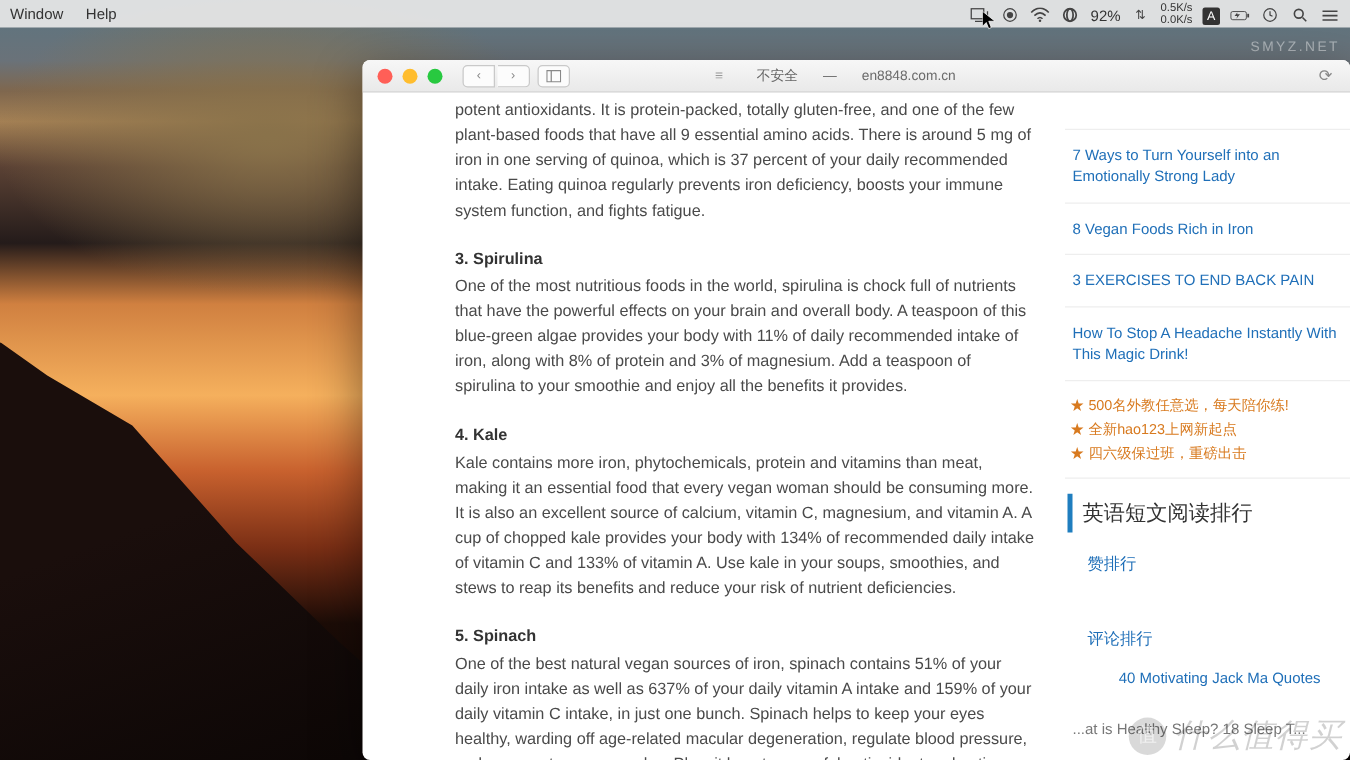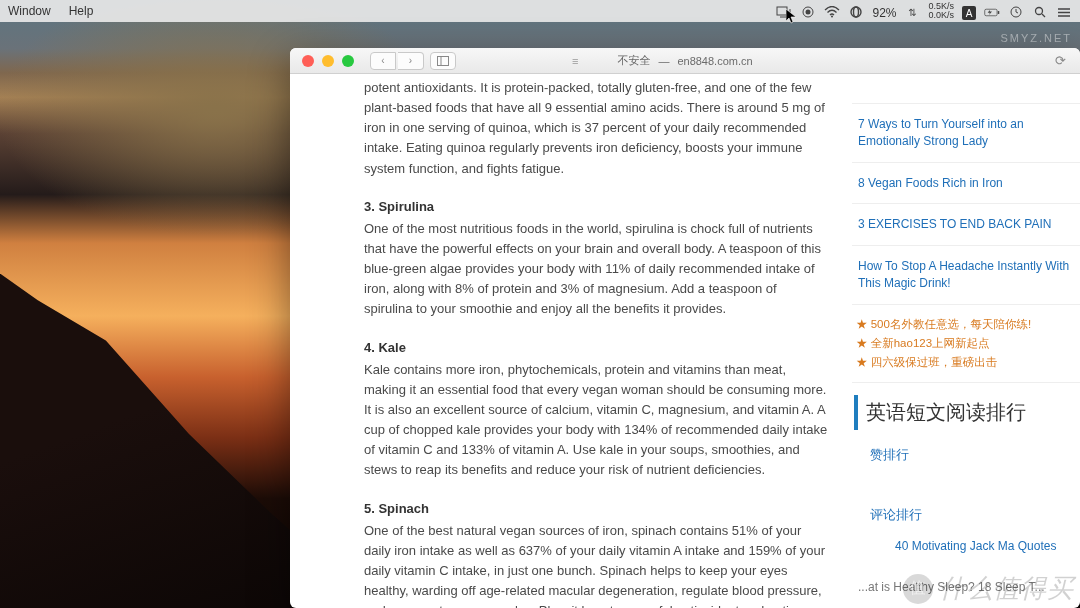--- a/index.html
+++ b/index.html
@@ -57,41 +57,41 @@
   }
   .traffic { display:flex; gap:8px; padding-left:12px; }
   .dot { width:12px;height:12px;border-radius:50%; }
   .dot.r{background:#ff5f57;} .dot.y{background:#ffbd2e;} .dot.g{background:#28c940;}
   .toolbtns { display:flex; gap:2px; margin-left:16px; }
   .tbtn { width:26px;height:18px;border:1px solid #c9c9c9;border-radius:4px;background:#fcfcfc;font-size:10px;display:flex;align-items:center;justify-content:center;color:#888; }
   .tbtn + .tbtn.joined { border-left:none; border-radius:0 4px 4px 0; }
   .tbtn.first { border-radius:4px 0 0 4px; }
   .addr {
     position:absolute; left:50%; transform:translateX(-50%);
-    font-size:11px; color:#6b6b6b; display:flex; align-items:center; gap:8px;
+    font-size:11px; color:#6b6b6b; display:flex; align-items:center; gap:20px;
   }
   .addr .insecure { color:#666; }
   .reload { position:absolute; right:14px; font-size:13px; color:#888; }
   .mini-icon { position:absolute; left:282px; font-size:11px; color:#999; }
 
   .content { flex:1; display:flex; overflow:hidden; }
   .article {
     width:558px; padding:4px 20px 8px 74px; font-size:13px; color:#4a4a4a;
     line-height:1.55;
   }
   .article p { margin-bottom:18px; }
   .article h3 { font-size:13px; font-weight:bold; color:#333; margin-bottom:2px; }
 
   .sidebar { flex:1; padding:4px 0 4px 4px; font-size:12px; }
   .side-link { display:block; padding:12px 6px; color:#1f6fb8; border-bottom:1px solid #eee; line-height:1.4; }
   .promo { padding:8px 4px; border-bottom:1px solid #eee; }
   .promo div { color:#d87a1f; font-size:11.5px; margin:4px 0; }
   .promo div::before { content:"★ "; color:#d87a1f; }
   .sec-head { border-left:4px solid #1f7ebf; padding:4px 8px; margin:12px 2px;
-    font-size:20px; color:#333; font-weight:500; }
+    font-size:17px; color:#333; font-weight:500; }
   .tabs { display:flex; gap:42px; padding:4px 18px 10px; color:#1f6fb8; font-size:13px;flex-direction:column; }
   .side-link2 { color:#1f6fb8; padding:4px 6px; display:block; line-height:1.45;margin-left:37px; }
   .side-link-grey { color:#777; padding:2px 6px; display:block; font-size:12px;margin-top:19px; }
 
   .watermark {
     position:absolute; right:6px; bottom:2px; color:rgba(0,0,0,0.18);
     font-size:26px; font-style:italic; letter-spacing:1px; display:flex; align-items:center; gap:6px;
   }
   .watermark .zhi {
     width:30px;height:30px;border-radius:50%;background:rgba(0,0,0,0.15);

